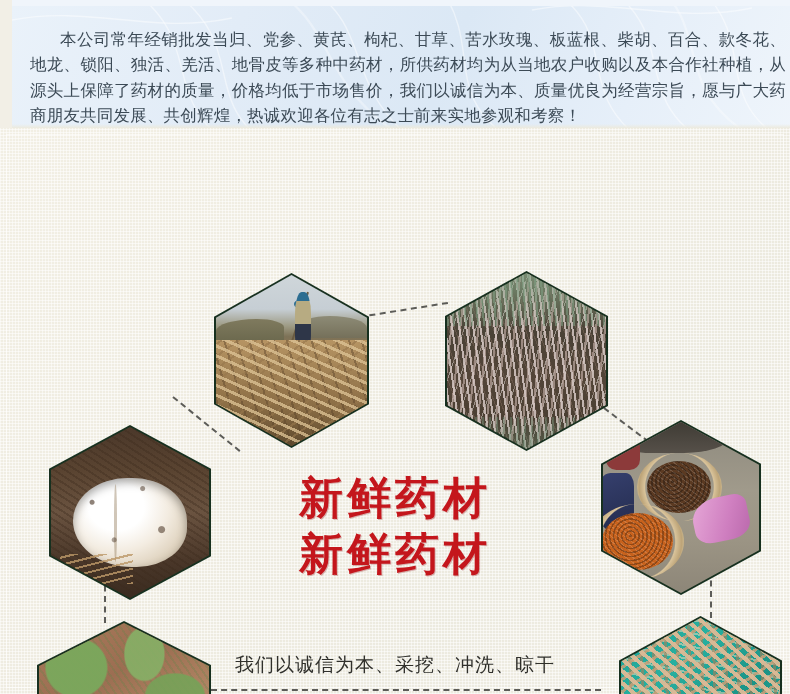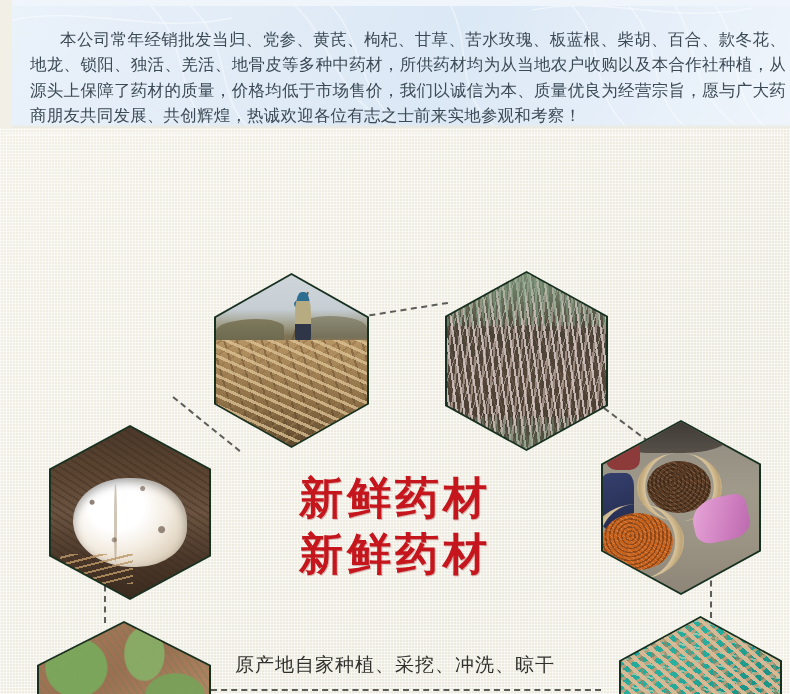--- a/index.html
+++ b/index.html
@@ -315,16 +315,16 @@
         <div class="ph ph-tuber">
           <div class="bulb"></div>
           <div class="speck"></div>
           <div class="root-str"></div>
         </div>
       </div>
     </div>
 
     <div class="headline headline-1">新鲜药材</div>
     <div class="headline headline-2">新鲜药材</div>
-    <div class="subtitle">原产地自家种植、采挖、冲洗、晾干</div>
+    <div class="subtitle">我们以诚信为本、采挖、冲洗、晾干</div>
 
   </div>
 </div>
 
 </body></html>

